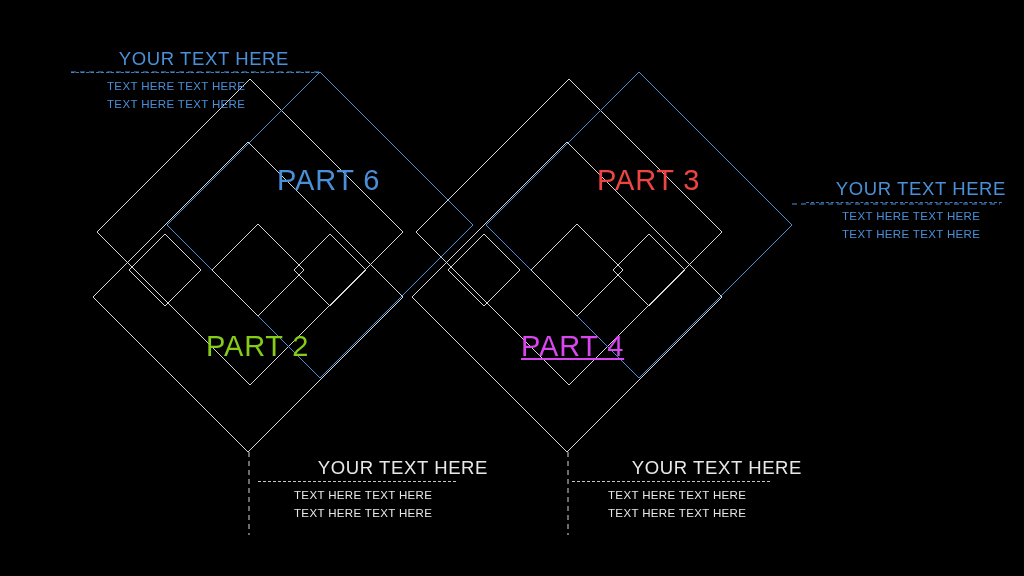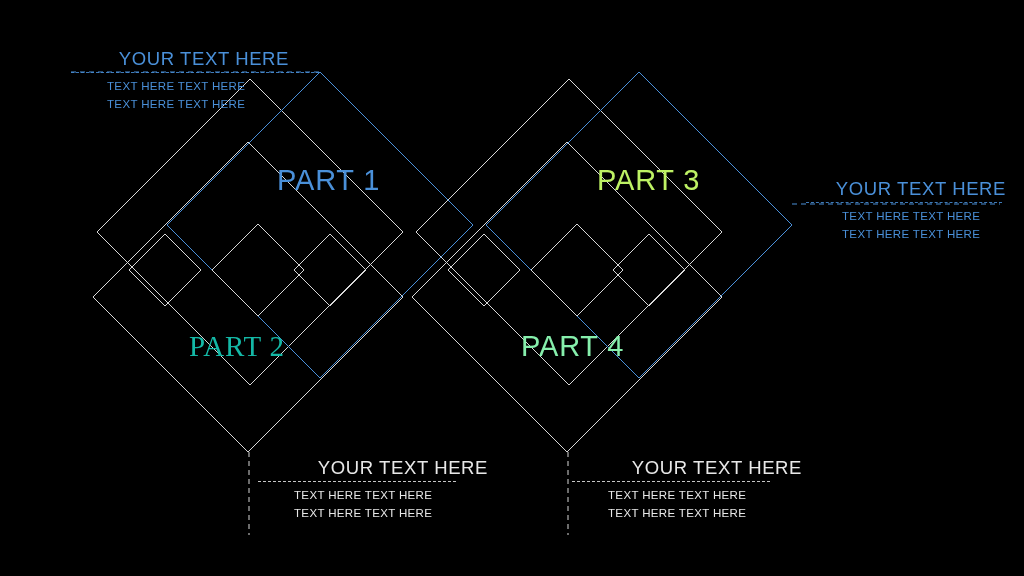--- a/index.html
+++ b/index.html
@@ -39,23 +39,23 @@
   #callout-bottom-left .c-rule { width:198px; }
 
   
   #callout-bottom-center { left:572px; top:457px; width:230px; }
   #callout-bottom-center .c-rule { width:198px; }
 
   .part-label {
     position:absolute; font-size:29px; letter-spacing:0.8px; white-space:nowrap;
   }
   #part-1-label { left:277px; top:164px; color:#4a90d9; }
-  #part-2-label { left:189px; top:330px; color:#14b8a6;font-family:Liberation Serif, serif; }
-  #part-3-label { left:597px; top:164px; color:#bef264; }
-  #part-4-label { left:521px; top:330px; color:#86efac; }
+  #part-2-label { left:206px; top:330px; color:#84cc16; }
+  #part-3-label { left:597px; top:164px; color:#ef4444; }
+  #part-4-label { left:521px; top:330px; color:#d946ef;text-decoration:underline; }
 </style>
 </head>
 <body>
 
 <div id="stage">
 
   <svg id="art" viewBox="0 0 1024 576" xmlns="http://www.w3.org/2000/svg" shape-rendering="geometricPrecision">
 
     <polygon points="250,79 403,232 250,385 97,232" fill="none" stroke="#d8d8d8" stroke-width="1"></polygon>
 
@@ -74,21 +74,21 @@
     <polygon points="484,234 520,270 484,306 448,270" fill="none" stroke="#d8d8d8" stroke-width="1"></polygon>
     <polygon points="577,224 623,270 577,316 531,270" fill="none" stroke="#d8d8d8" stroke-width="1"></polygon>
     <polygon points="649,234 685,270 649,306 613,270" fill="none" stroke="#d8d8d8" stroke-width="1"></polygon>
 
     <line x1="71" y1="72" x2="320" y2="72" stroke="#4a90d9" stroke-width="1" stroke-dasharray="5 4"></line>
     <line x1="792" y1="204" x2="1000" y2="204" stroke="#4a90d9" stroke-width="1" stroke-dasharray="5 4"></line>
     <line x1="249" y1="452" x2="249" y2="535" stroke="#d8d8d8" stroke-width="1" stroke-dasharray="5 4"></line>
     <line x1="568" y1="452" x2="568" y2="535" stroke="#d8d8d8" stroke-width="1" stroke-dasharray="5 4"></line>
   </svg>
 
-  <div class="part-label" id="part-1-label">PART 1</div>
+  <div class="part-label" id="part-1-label">PART 6</div>
   <div class="part-label" id="part-2-label">PART 2</div>
   <div class="part-label" id="part-3-label">PART 3</div>
   <div class="part-label" id="part-4-label">PART 4</div>
 
   <div class="callout blue" id="callout-top-left">
     <div class="c-title">YOUR TEXT HERE</div>
     <div class="c-rule"></div>
     <div class="c-body">TEXT HERE TEXT HERE</div>
     <div class="c-body">TEXT HERE TEXT HERE</div>
   </div>

